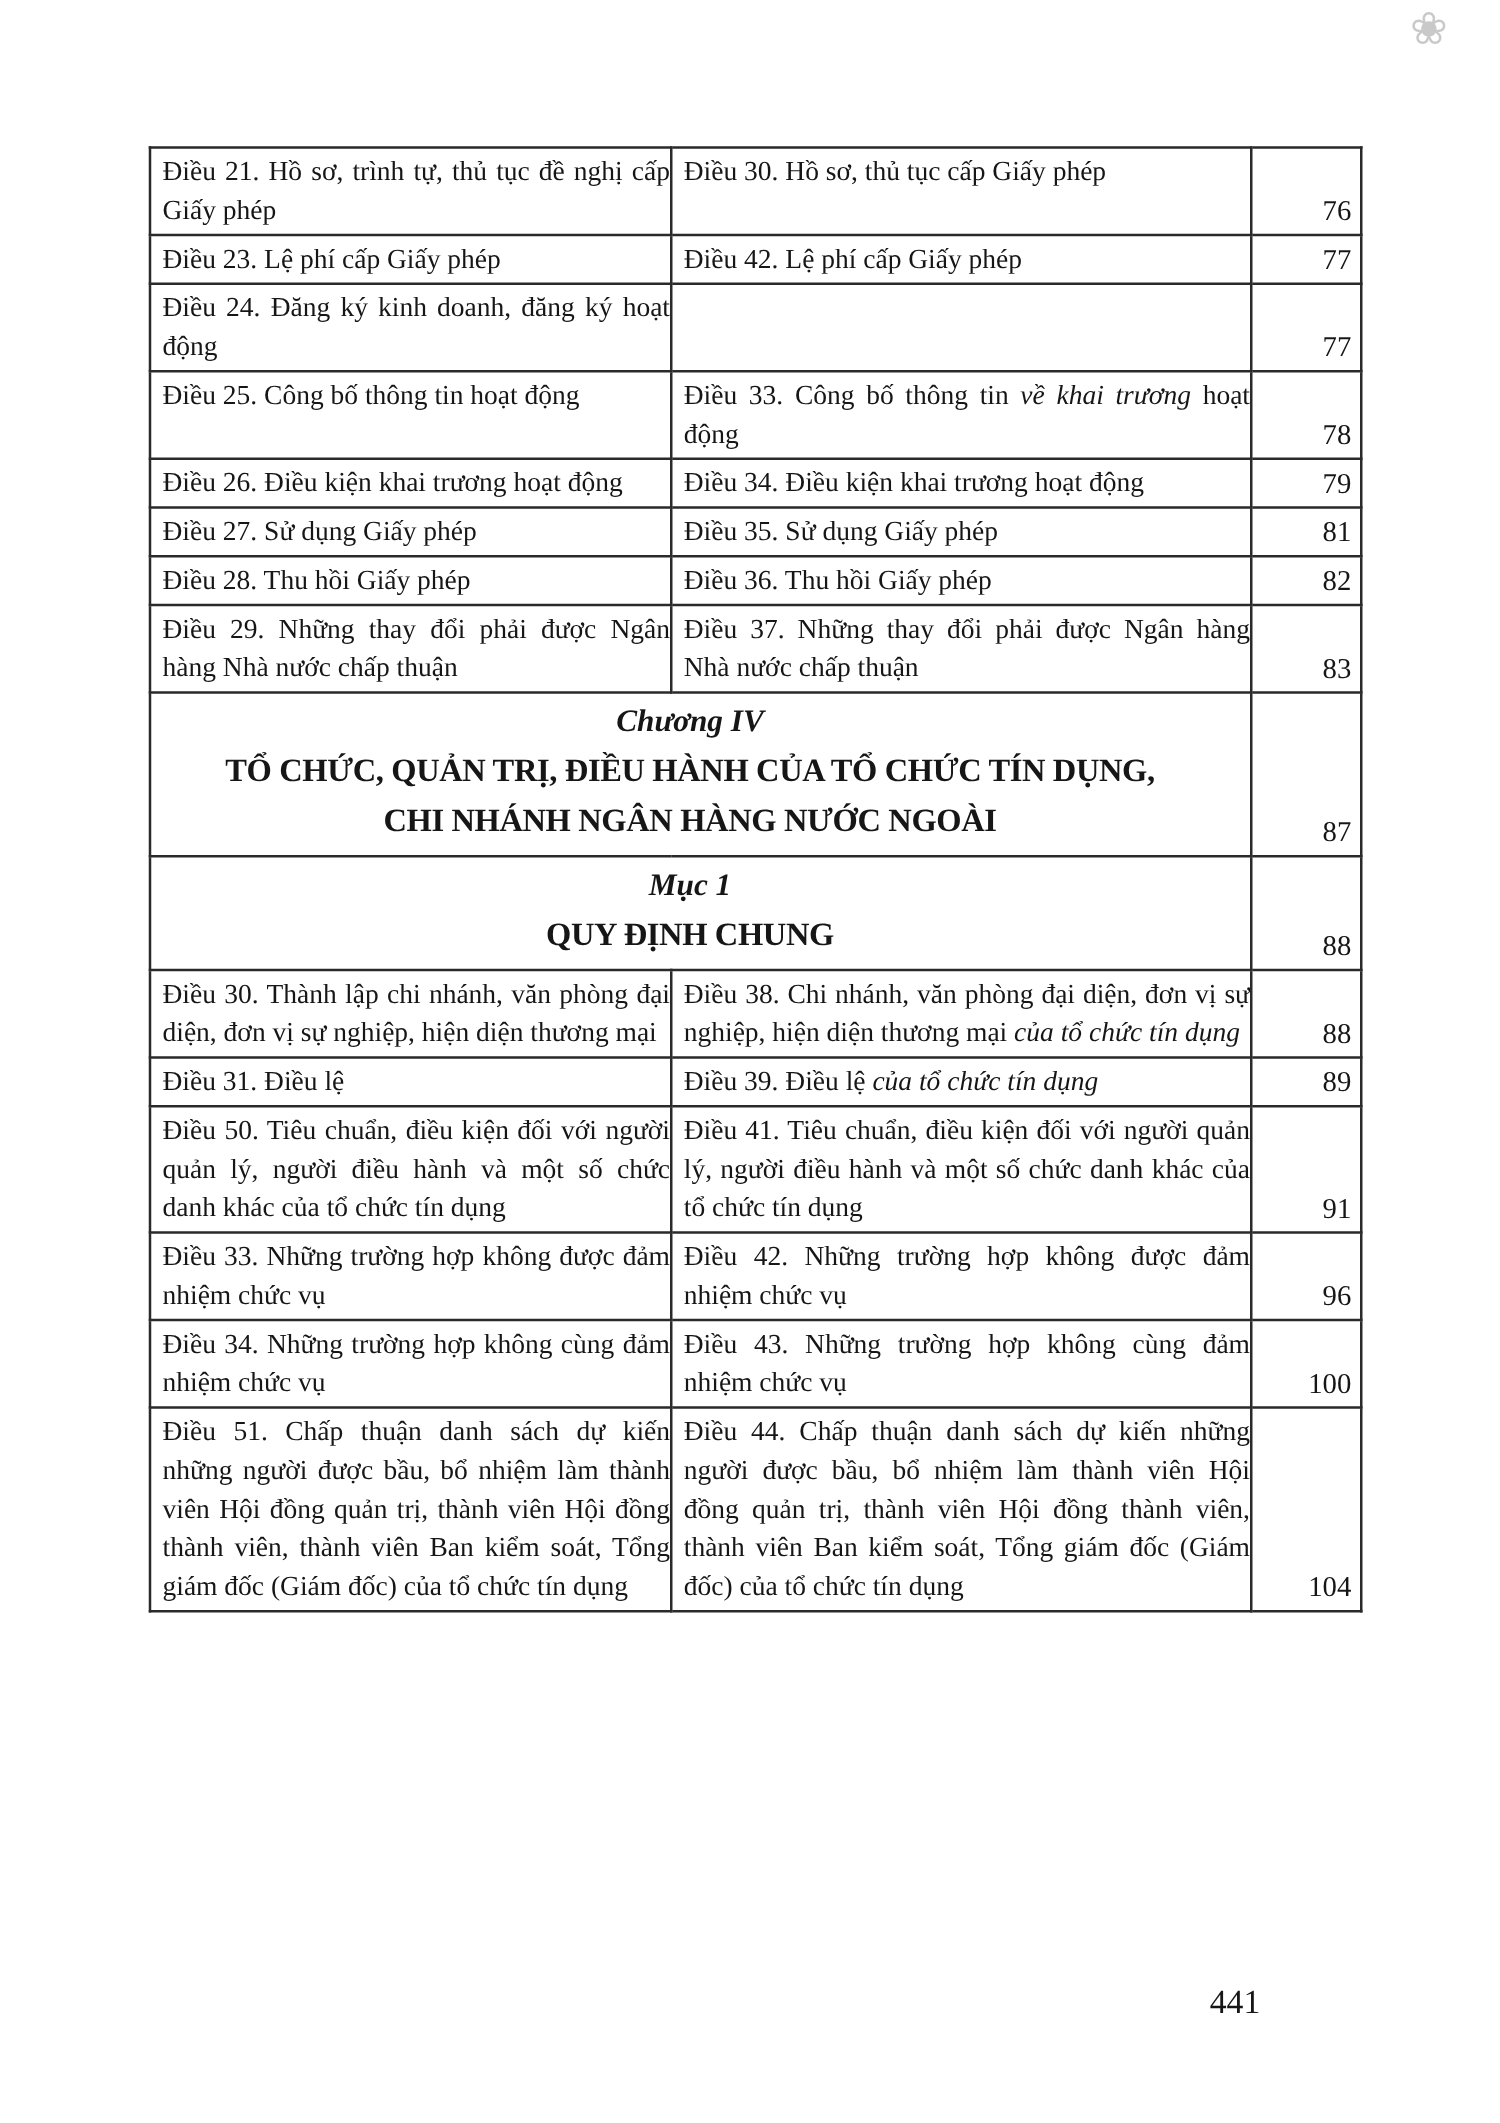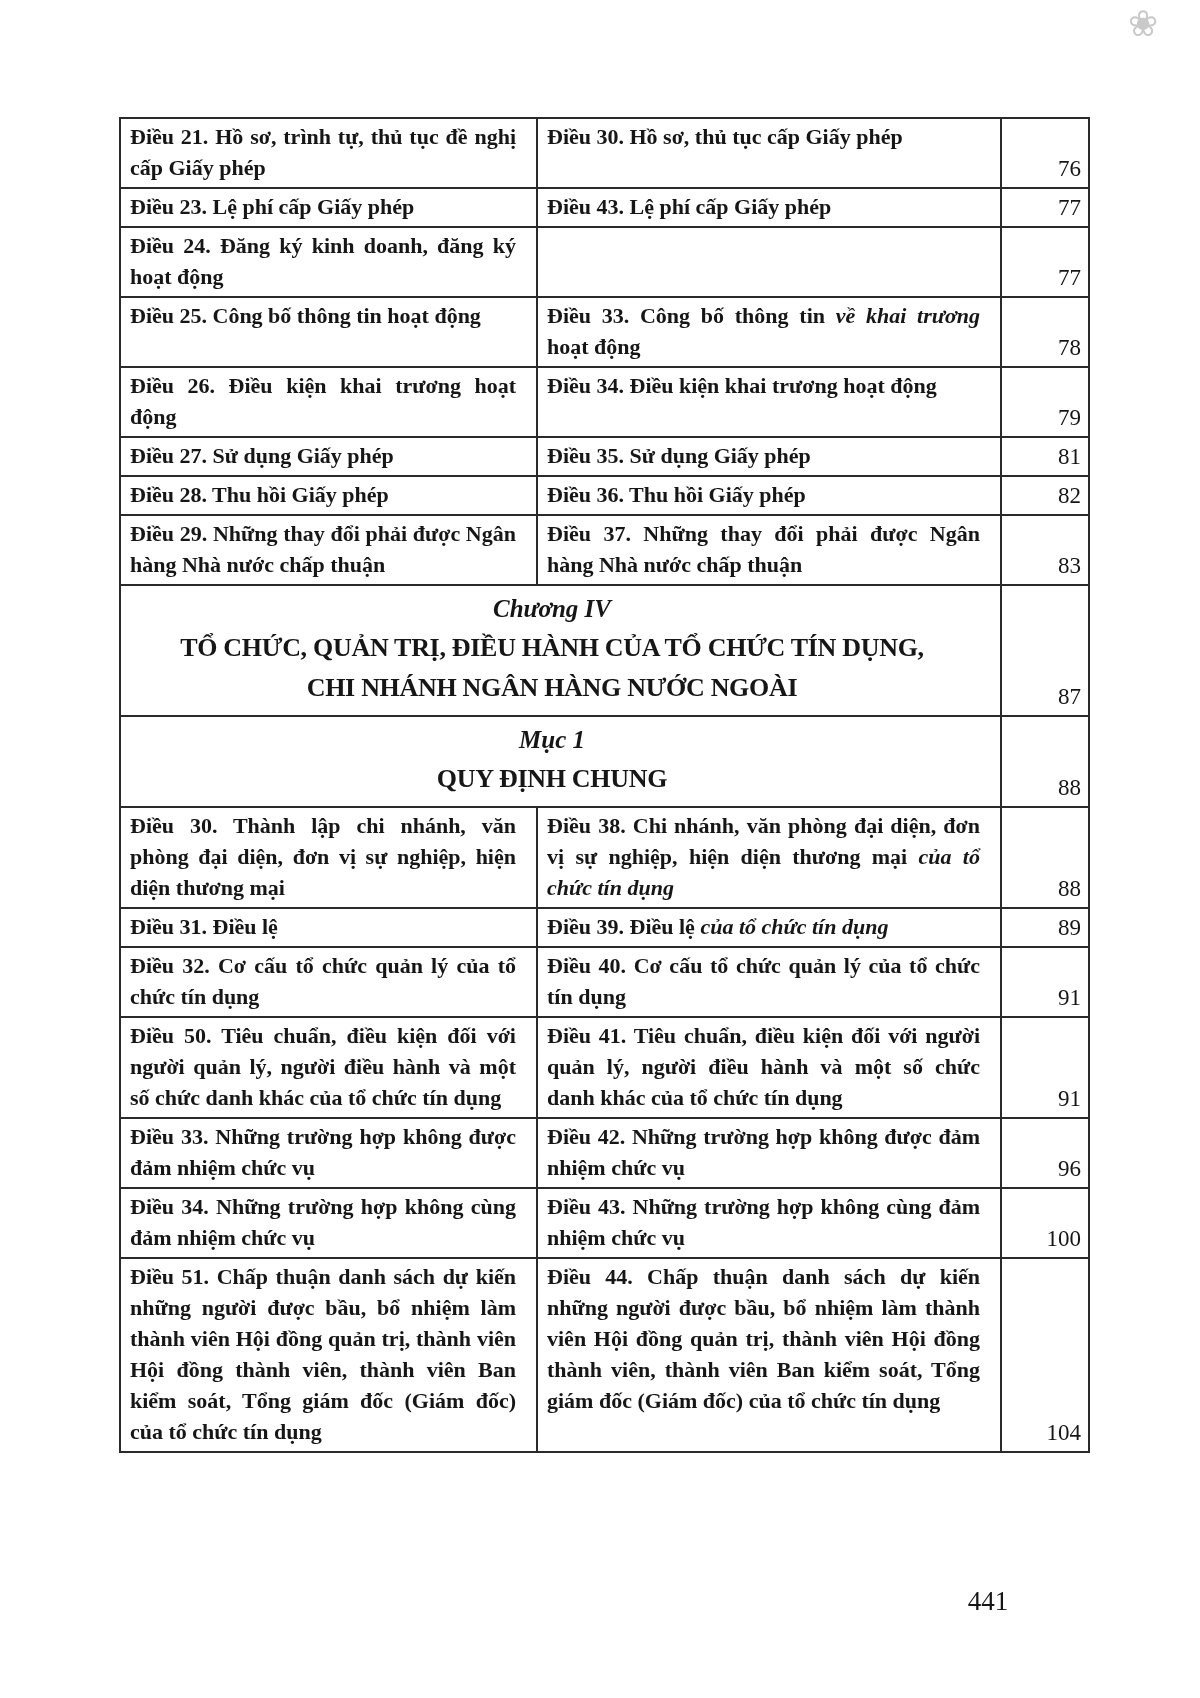--- a/index.html
+++ b/index.html
@@ -23,24 +23,24 @@
     width:969px;
     border-collapse:collapse;
     table-layout:fixed;
   }
   .toc-table td {
     border:2px solid #2a2a2a;
     vertical-align:top;
     overflow:hidden;
   }
   td.cell-text {
-    font-weight:700;
+    font-weight:400;
     font-size:22px;
     line-height:31px;
-    padding:2px 20px 4px 9px;
+    padding:2px 0 4px 9px;
     text-align:justify;
   }
   td.cell-text i { font-style:italic;margin-top:44px; }
   td.cell-page {
     vertical-align:bottom;
     text-align:right;
     font-weight:400;
     font-size:23px;
     line-height:29px;
     padding:2px 7px 4px 2px;
@@ -81,21 +81,21 @@
     <col style="width:88px">
   </colgroup>
   <tbody id="toc-body">
       <tr>
         <td class="cell-text"><span>Điều 21. Hồ sơ, trình tự, thủ tục đề nghị cấp Giấy phép</span></td>
         <td class="cell-text"><span>Điều 30. Hồ sơ, thủ tục cấp Giấy phép</span></td>
         <td class="cell-page">76</td>
       </tr>
       <tr>
         <td class="cell-text"><span>Điều 23. Lệ phí cấp Giấy phép</span></td>
-        <td class="cell-text"><span>Điều 43. Lệ phí cấp Giấy phép</span></td>
+        <td class="cell-text"><span>Điều 42. Lệ phí cấp Giấy phép</span></td>
         <td class="cell-page">77</td>
       </tr>
       <tr>
         <td class="cell-text"><span>Điều 24. Đăng ký kinh doanh, đăng ký hoạt động</span></td>
         <td class="cell-text"></td>
         <td class="cell-page">77</td>
       </tr>
       <tr>
         <td class="cell-text"><span>Điều 25. Công bố thông tin hoạt động</span></td>
         <td class="cell-text"><span>Điều 33. Công bố thông tin </span><i>về khai trương</i><span> hoạt động</span></td>
@@ -140,25 +140,20 @@
         <td class="cell-text"><span>Điều 30. Thành lập chi nhánh, văn phòng đại diện, đơn vị sự nghiệp, hiện diện thương mại</span></td>
         <td class="cell-text"><span>Điều 38. Chi nhánh, văn phòng đại diện, đơn vị sự nghiệp, hiện diện thương mại </span><i>của tổ chức tín dụng</i></td>
         <td class="cell-page">88</td>
       </tr>
       <tr>
         <td class="cell-text"><span>Điều 31. Điều lệ</span></td>
         <td class="cell-text"><span>Điều 39. Điều lệ </span><i>của tổ chức tín dụng</i></td>
         <td class="cell-page">89</td>
       </tr>
       <tr>
-        <td class="cell-text"><span>Điều 32. Cơ cấu tổ chức quản lý của tổ chức tín dụng</span></td>
-        <td class="cell-text"><span>Điều 40. Cơ cấu tổ chức quản lý của tổ chức tín dụng</span></td>
-        <td class="cell-page">91</td>
-      </tr>
-      <tr>
         <td class="cell-text"><span>Điều 50. Tiêu chuẩn, điều kiện đối với người quản lý, người điều hành và một số chức danh khác của tổ chức tín dụng</span></td>
         <td class="cell-text"><span>Điều 41. Tiêu chuẩn, điều kiện đối với người quản lý, người điều hành và một số chức danh khác của tổ chức tín dụng</span></td>
         <td class="cell-page">91</td>
       </tr>
       <tr>
         <td class="cell-text"><span>Điều 33. Những trường hợp không được đảm nhiệm chức vụ</span></td>
         <td class="cell-text"><span>Điều 42. Những trường hợp không được đảm nhiệm chức vụ</span></td>
         <td class="cell-page">96</td>
       </tr>
       <tr>

